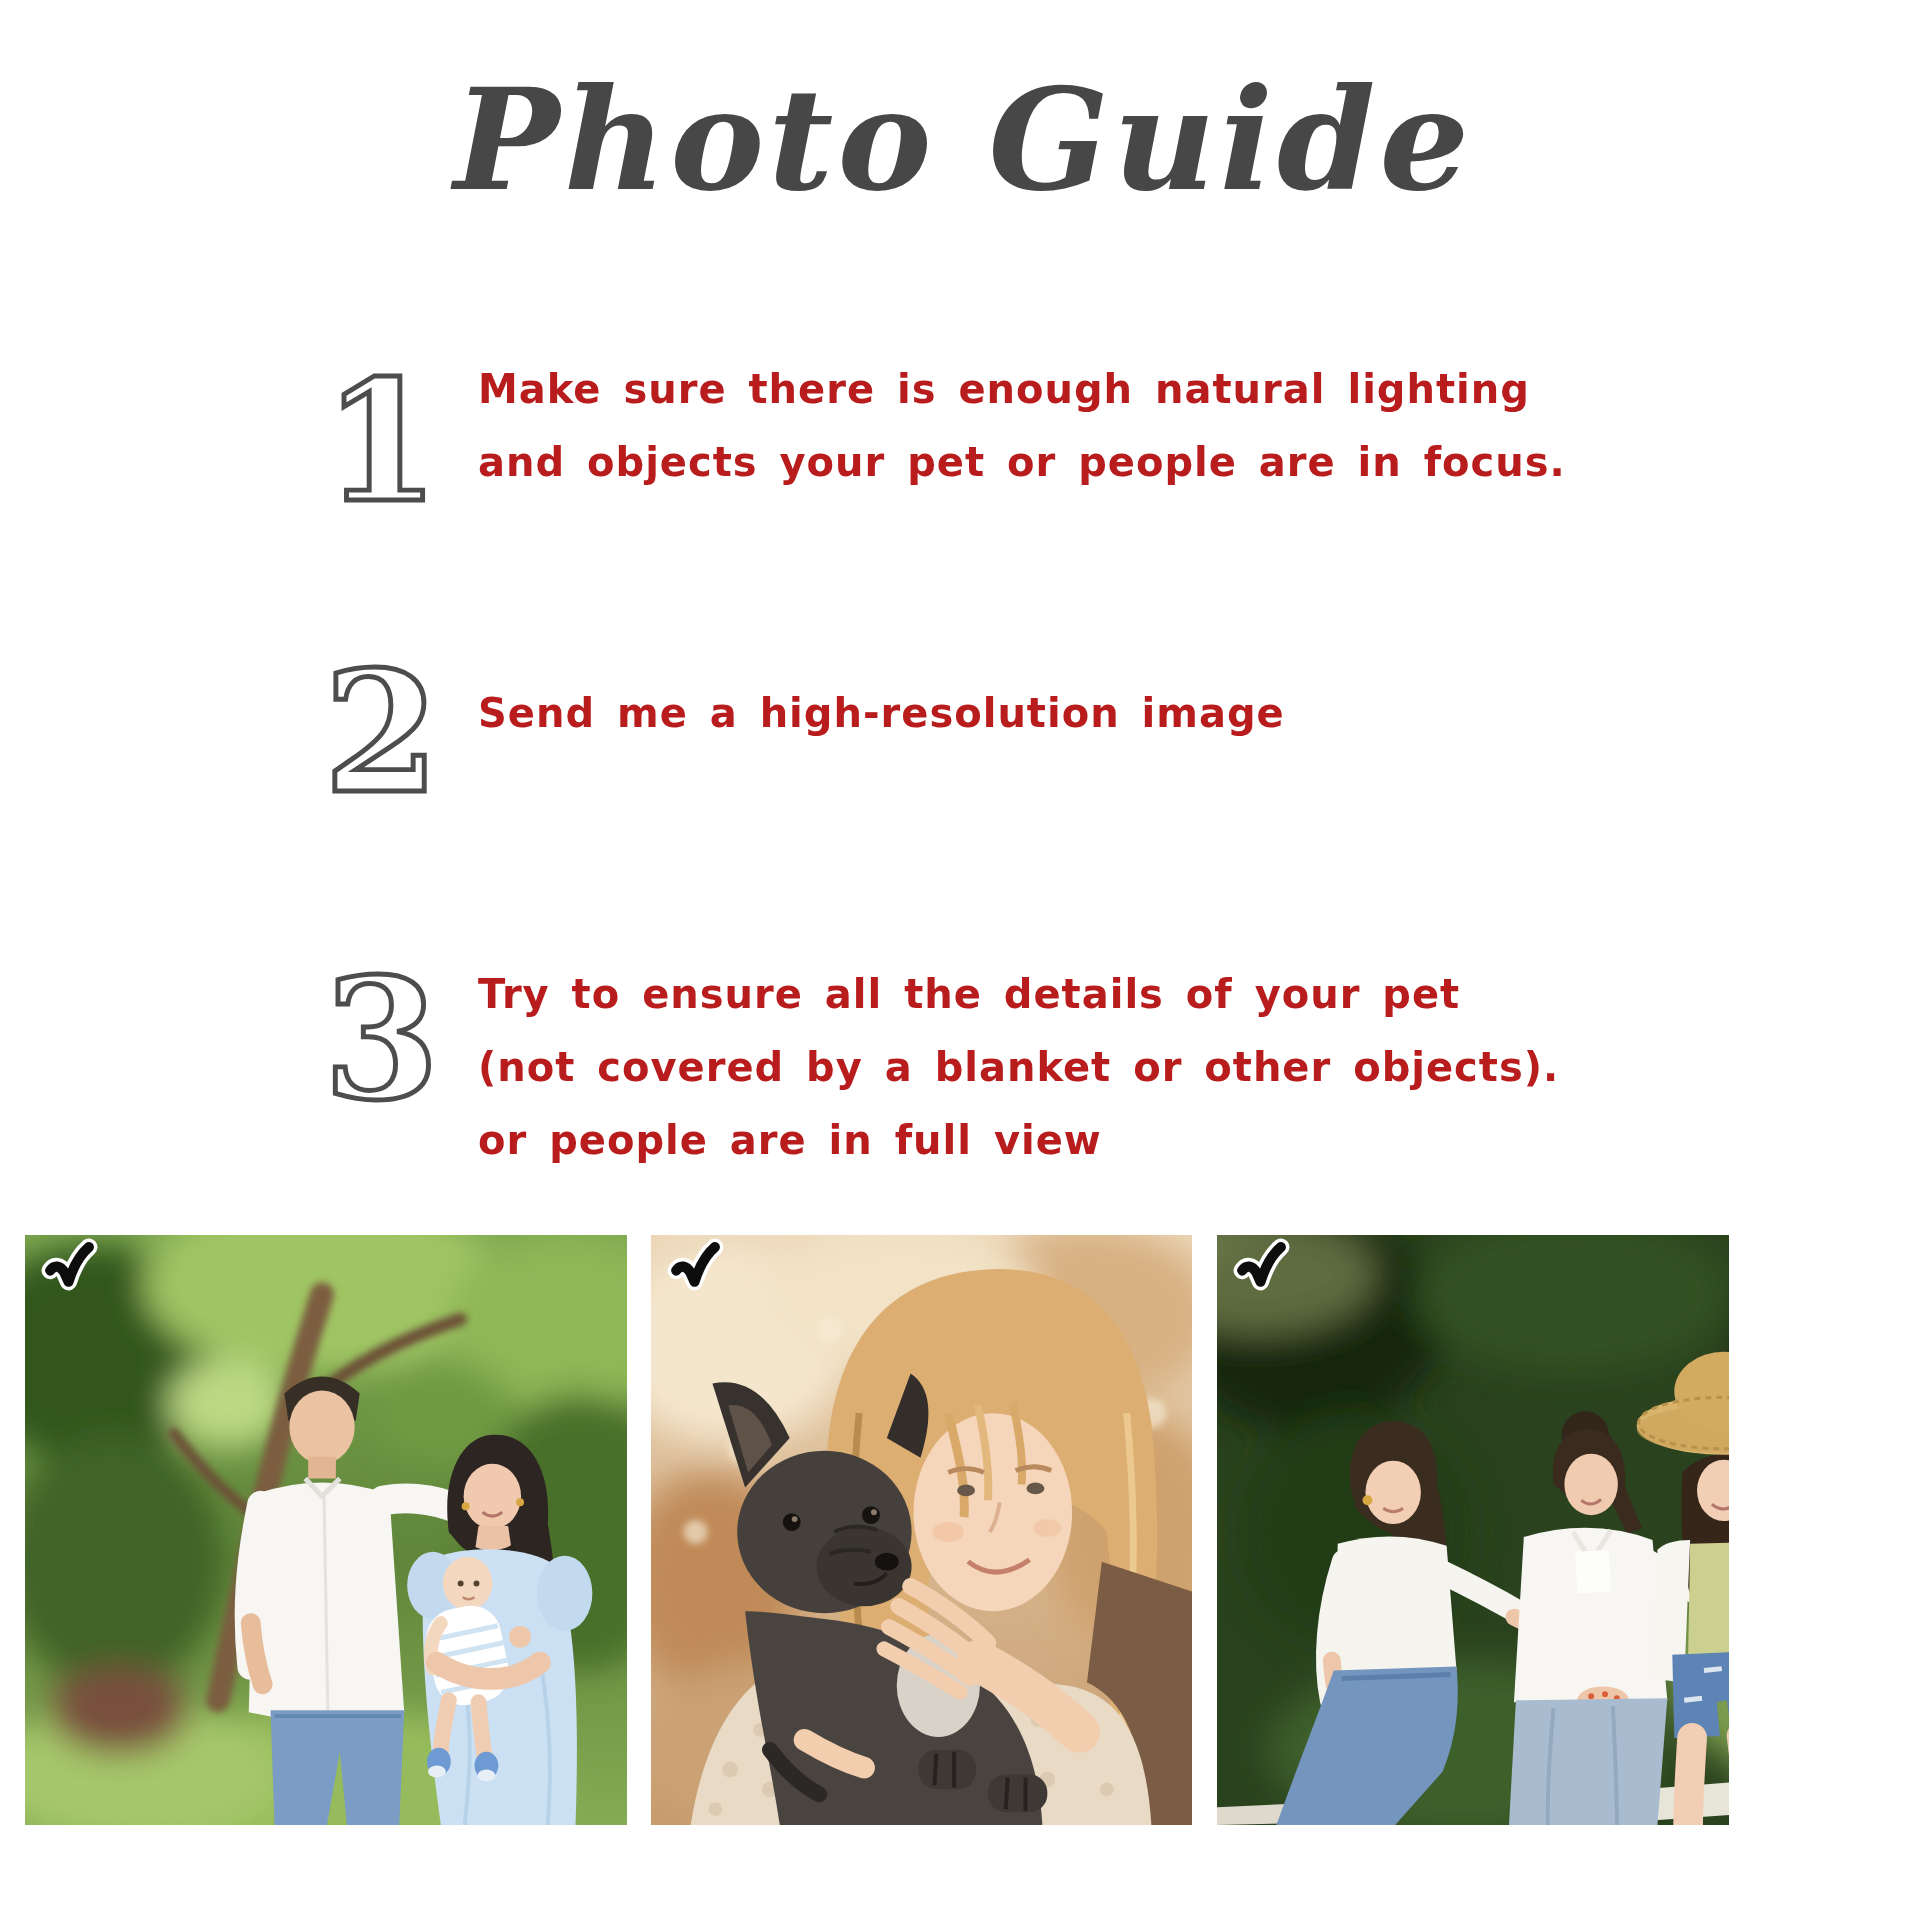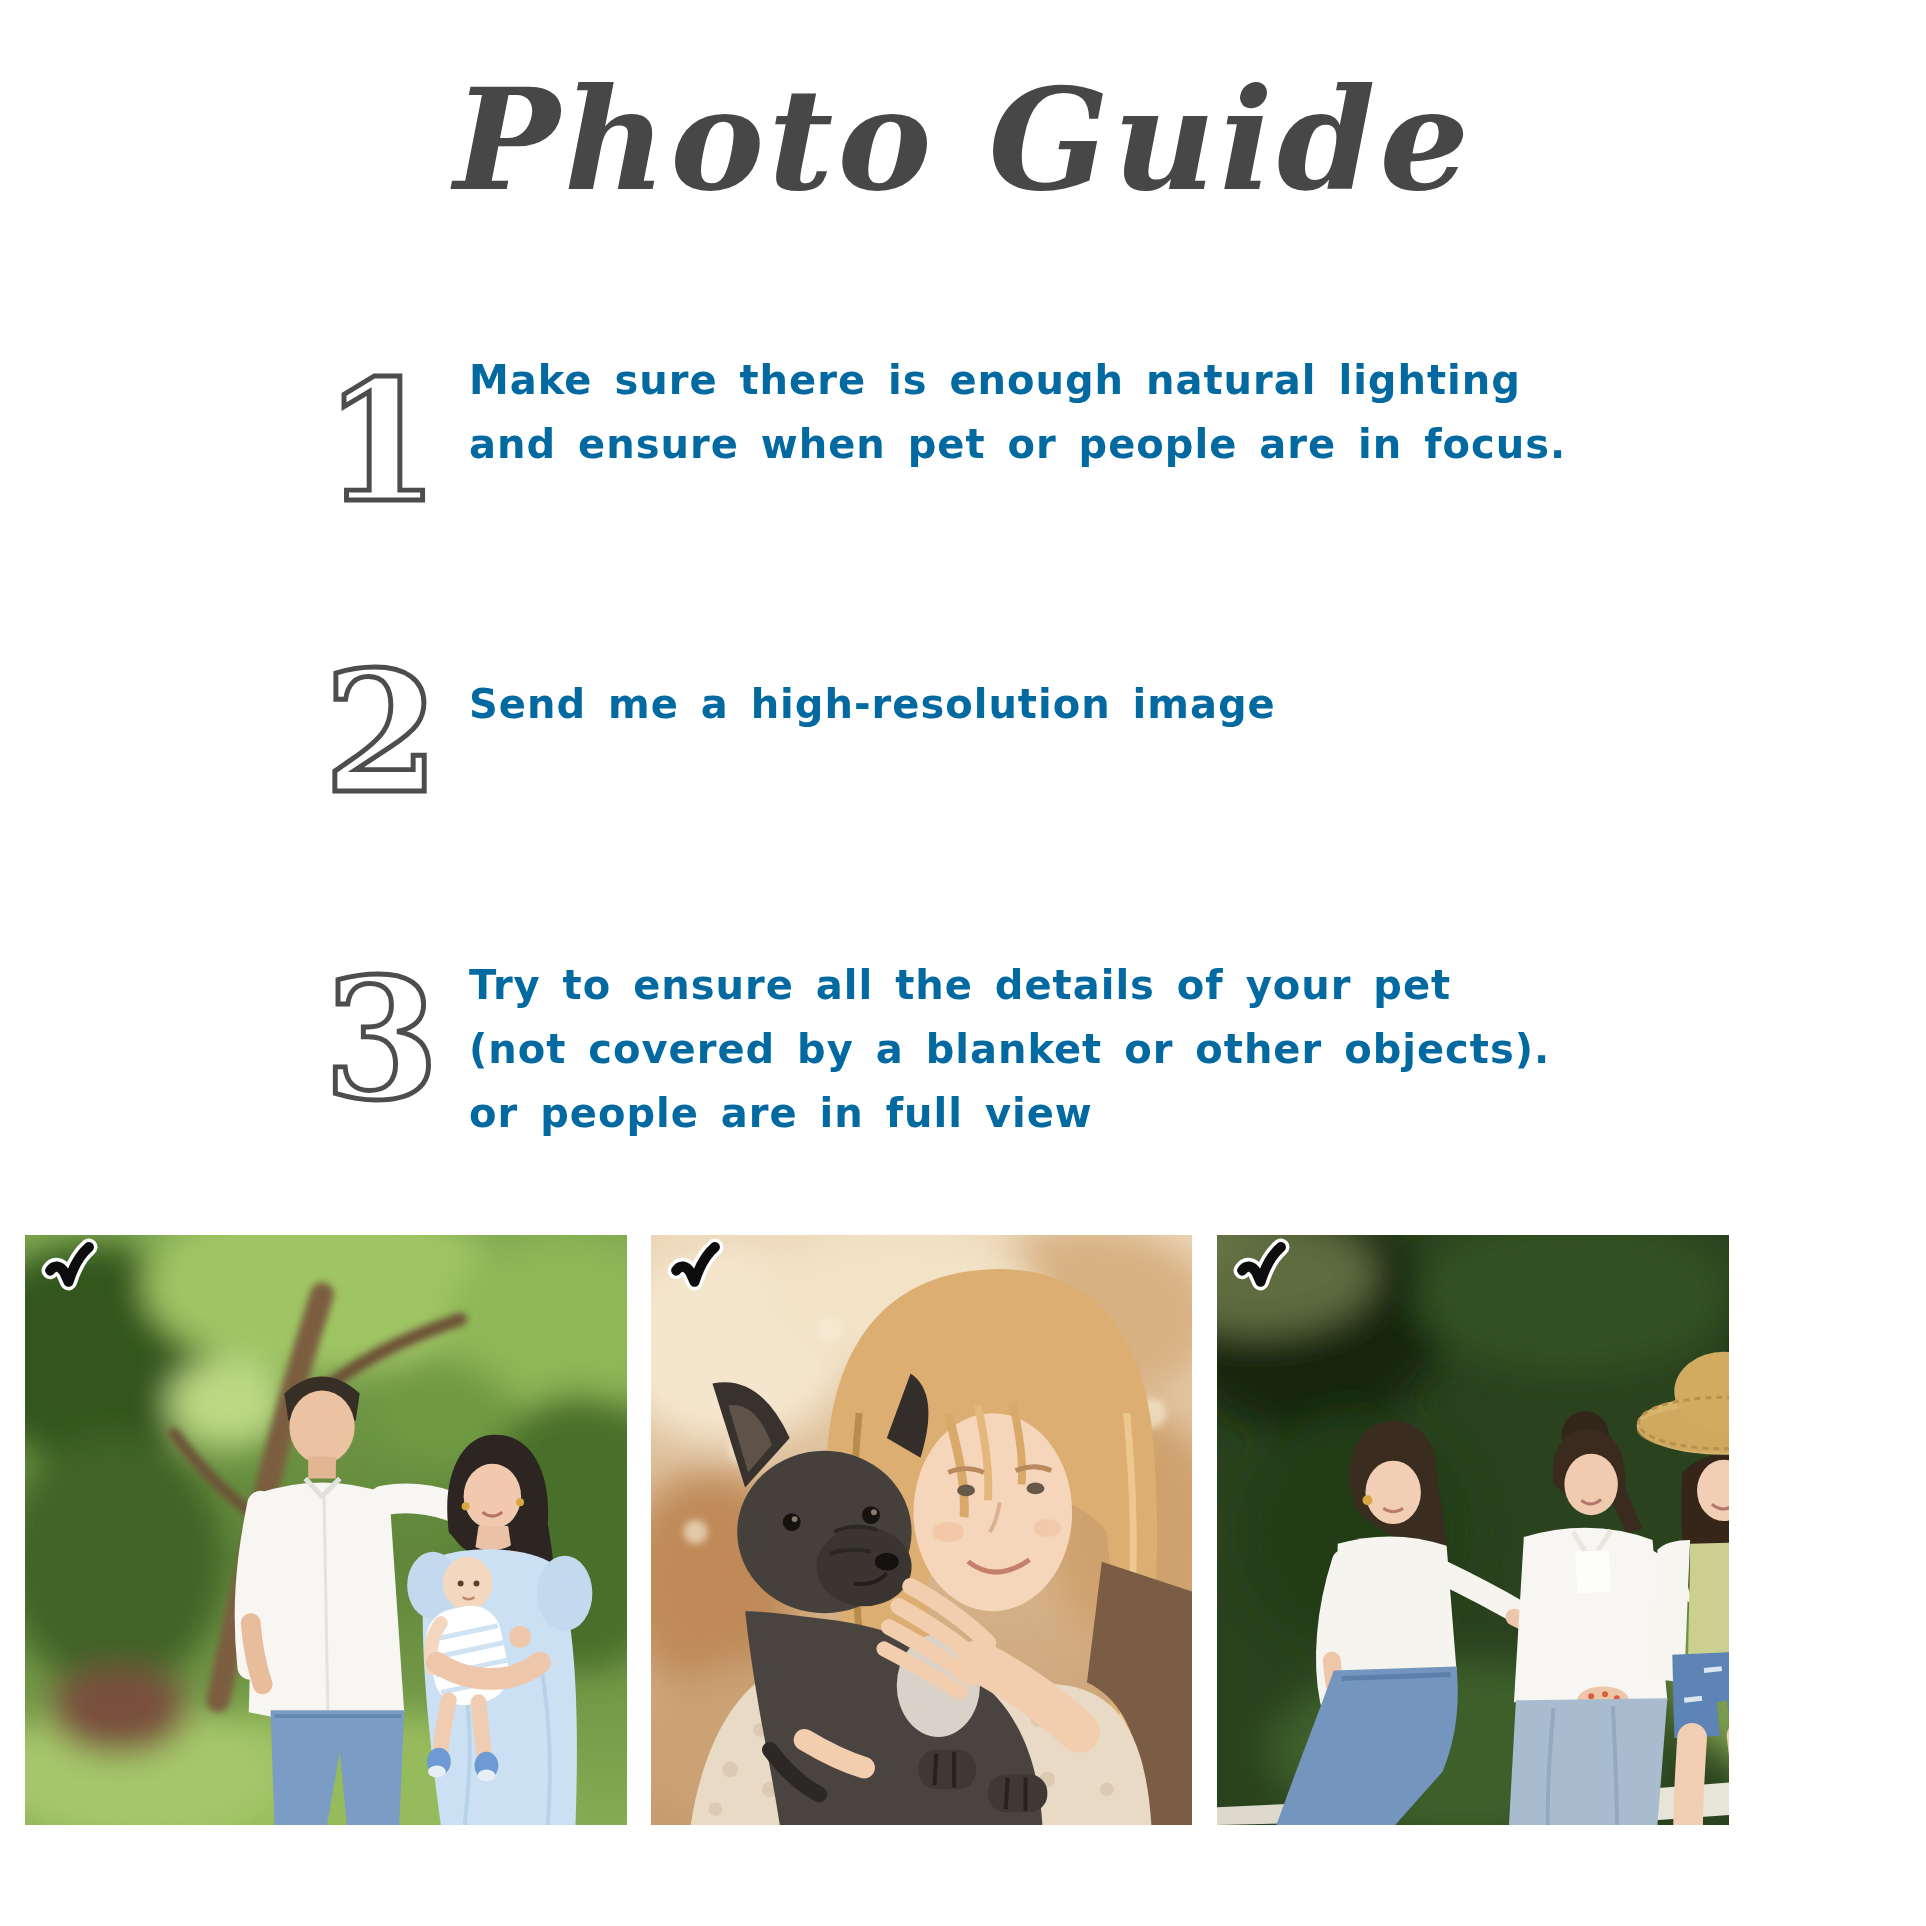--- a/index.html
+++ b/index.html
@@ -13,24 +13,24 @@
     text-align:center;
     font-family:"DejaVu Serif",serif;font-style:italic;font-weight:bold;
     font-size:141px;line-height:158px;letter-spacing:4px;
     color:#474747;
   }
   
   .step{position:absolute;left:0;width:1927px;}
   .step-num{position:absolute;left:325px;top:0;}
   .step-lines{position:absolute;left:462px;top:0;}
   .step-lines p{
-    margin:7px;
+    margin:16px;
     font-weight:700;font-size:40px;line-height:57px;
     letter-spacing:1px;word-spacing:7px;
-    color:#0369a1;
+    color:#b91c1c;
   }
   #step-1{top:0px}
   #step-1 .step-num{top:364px}
   #step-1 .step-lines{top:345px}
   #step-2{top:0px}
   #step-2 .step-num{top:655px}
   #step-2 .step-lines{top:669px}
   #step-3{top:0px}
   #step-3 .step-num{top:962px}
   #step-3 .step-lines{top:950px}
@@ -52,21 +52,21 @@
 <div id="canvas">
 
   <h1 class="title">Photo Guide</h1>
 
   <section class="step" id="step-1">
     <svg class="step-num" width="114" height="153" viewBox="0 0 115 155">
       <text x="57" y="138" text-anchor="middle" font-family="DejaVu Serif, serif" font-weight="bold" font-size="168" fill="#ffffff" stroke="#4d4d4d" stroke-width="5">1</text>
     </svg>
     <div class="step-lines">
       <p>Make sure there is enough natural lighting</p>
-      <p>and ensure when pet or people are in focus.</p>
+      <p>and objects your pet or people are in focus.</p>
     </div>
   </section>
 
   <section class="step" id="step-2">
     <svg class="step-num" width="114" height="153" viewBox="0 0 115 155">
       <text x="57" y="138" text-anchor="middle" font-family="DejaVu Serif, serif" font-weight="bold" font-size="168" fill="#ffffff" stroke="#4d4d4d" stroke-width="5">2</text>
     </svg>
     <div class="step-lines">
       <p>Send me a high-resolution image</p>
     </div>

